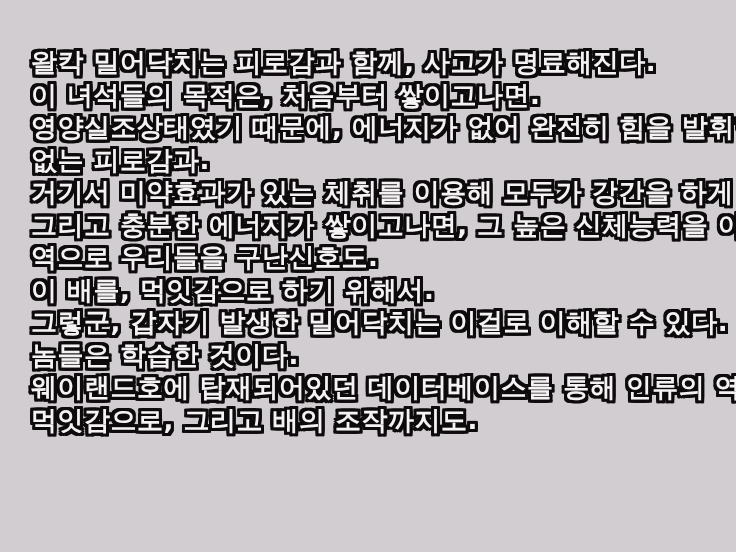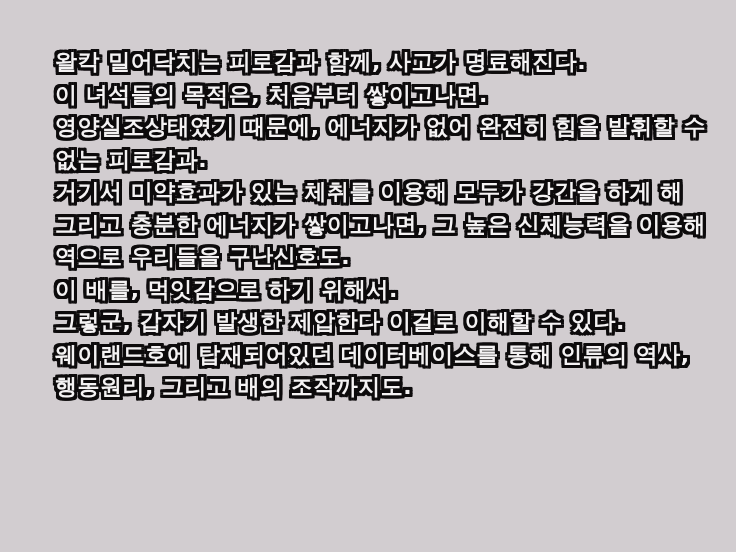--- a/index.html
+++ b/index.html
@@ -18,48 +18,48 @@
     font-family: "DejaVu Sans", sans-serif;
   }
   .page {
     position: relative;
     width: 736px;
     height: 552px;
     background: var(--bg);
     padding: 46px 18px 0 31px;
   }
   .text-block p {
-    font-size: 22px;
+    font-size: 26px;
     font-weight: bold;
     line-height: 32.5px;
     letter-spacing: 0.5px;
     white-space: nowrap;
     color: var(--fill);
     
     text-shadow:
       -3px -3px 0 var(--outline), -3px 0 0 var(--outline), -3px 3px 0 var(--outline),
        0 -3px 0 var(--outline),                            0 3px 0 var(--outline),
        3px -3px 0 var(--outline),  3px 0 0 var(--outline),  3px 3px 0 var(--outline),
       -2px -3px 0 var(--outline),  2px -3px 0 var(--outline),
       -2px  3px 0 var(--outline),  2px  3px 0 var(--outline),
       -3px -2px 0 var(--outline),  3px -2px 0 var(--outline),
       -3px  2px 0 var(--outline),  3px  2px 0 var(--outline);
-    margin-left: 24px;
   }
 </style>
 </head>
 <body>
 
 <div class="page">
   <div class="text-block">
     <p>왈칵 밀어닥치는 피로감과 함께, 사고가 명료해진다.</p>
     <p>이 녀석들의 목적은, 처음부터 쌓이고나면.</p>
     <p>영양실조상태였기 때문에, 에너지가 없어 완전히 힘을 발휘할 수</p>
     <p>없는 피로감과.</p>
     <p>거기서 미약효과가 있는 체취를 이용해 모두가 강간을 하게 해</p>
     <p>그리고 충분한 에너지가 쌓이고나면, 그 높은 신체능력을 이용해</p>
     <p>역으로 우리들을 구난신호도.</p>
     <p>이 배를, 먹잇감으로 하기 위해서.</p>
-    <p>그렇군, 갑자기 발생한 제압한다 이걸로 이해할 수 있다.</p>
+    <p>그렇군, 갑자기 발생한 밀어닥치는 이걸로 이해할 수 있다.</p>
+    <p>놈들은 학습한 것이다.</p>
     <p>웨이랜드호에 탑재되어있던 데이터베이스를 통해 인류의 역사,</p>
-    <p>행동원리, 그리고 배의 조작까지도.</p>
+    <p>먹잇감으로, 그리고 배의 조작까지도.</p>
   </div>
 </div>
 
 </body></html>

